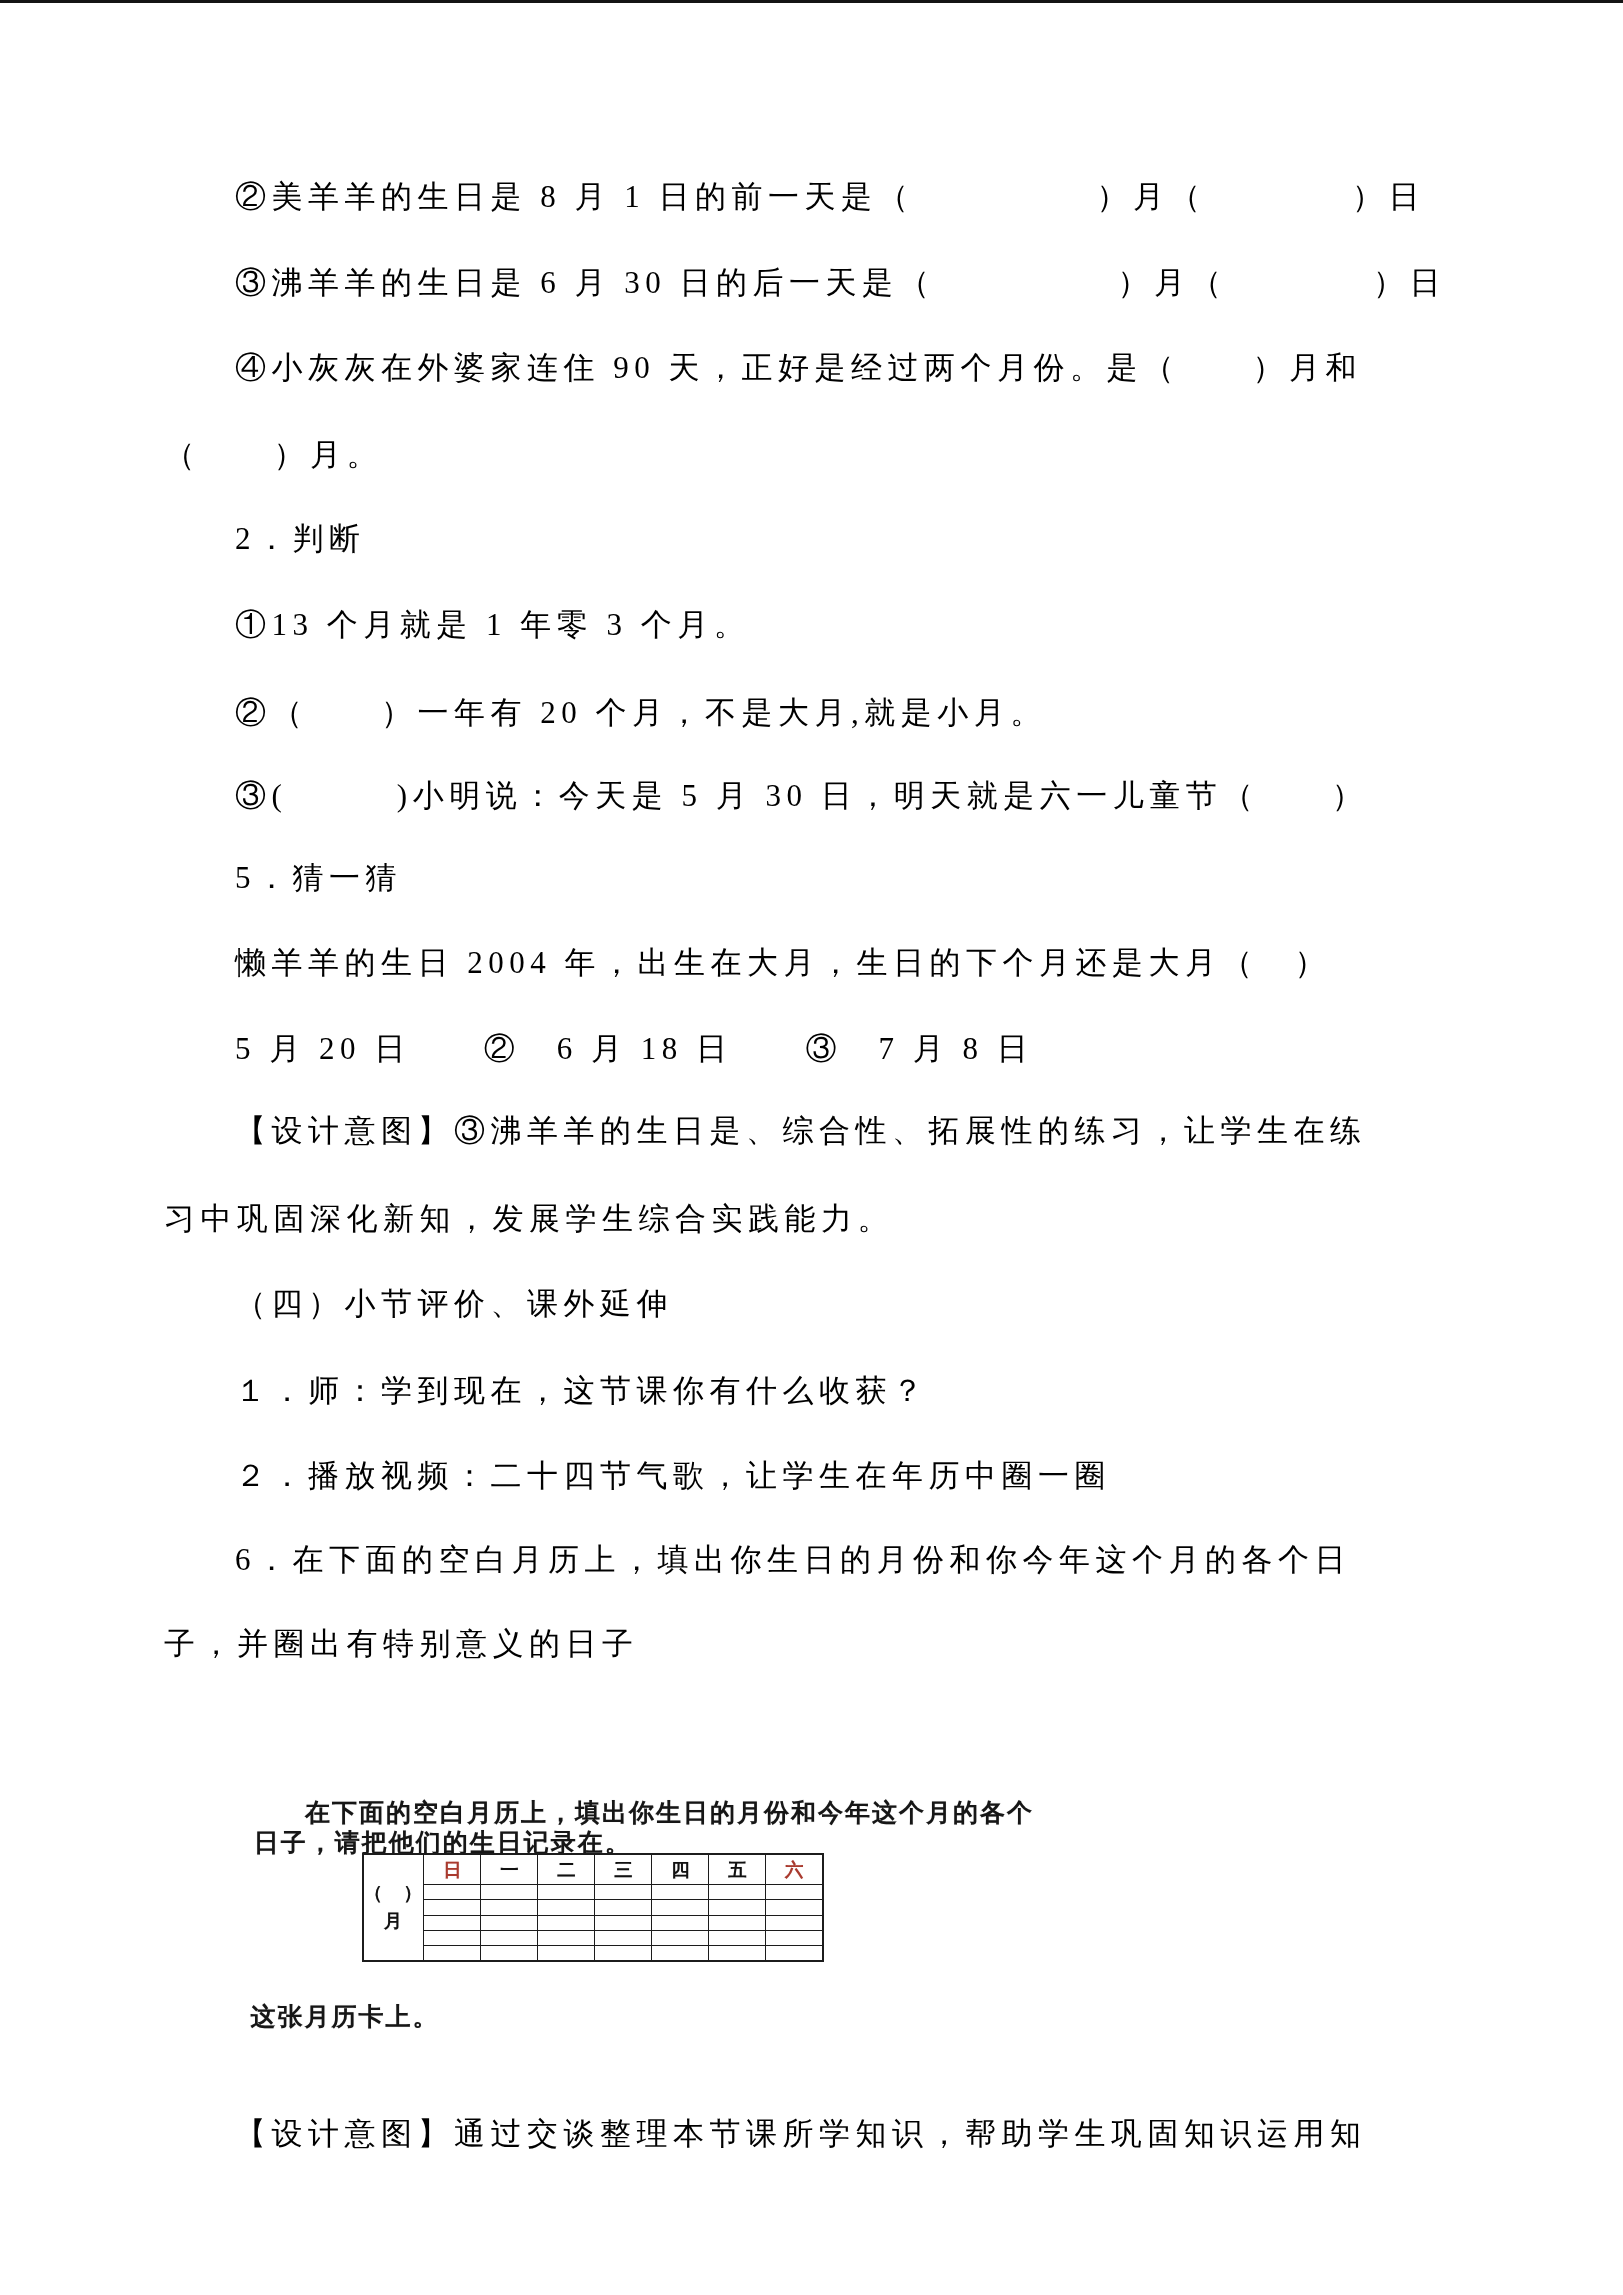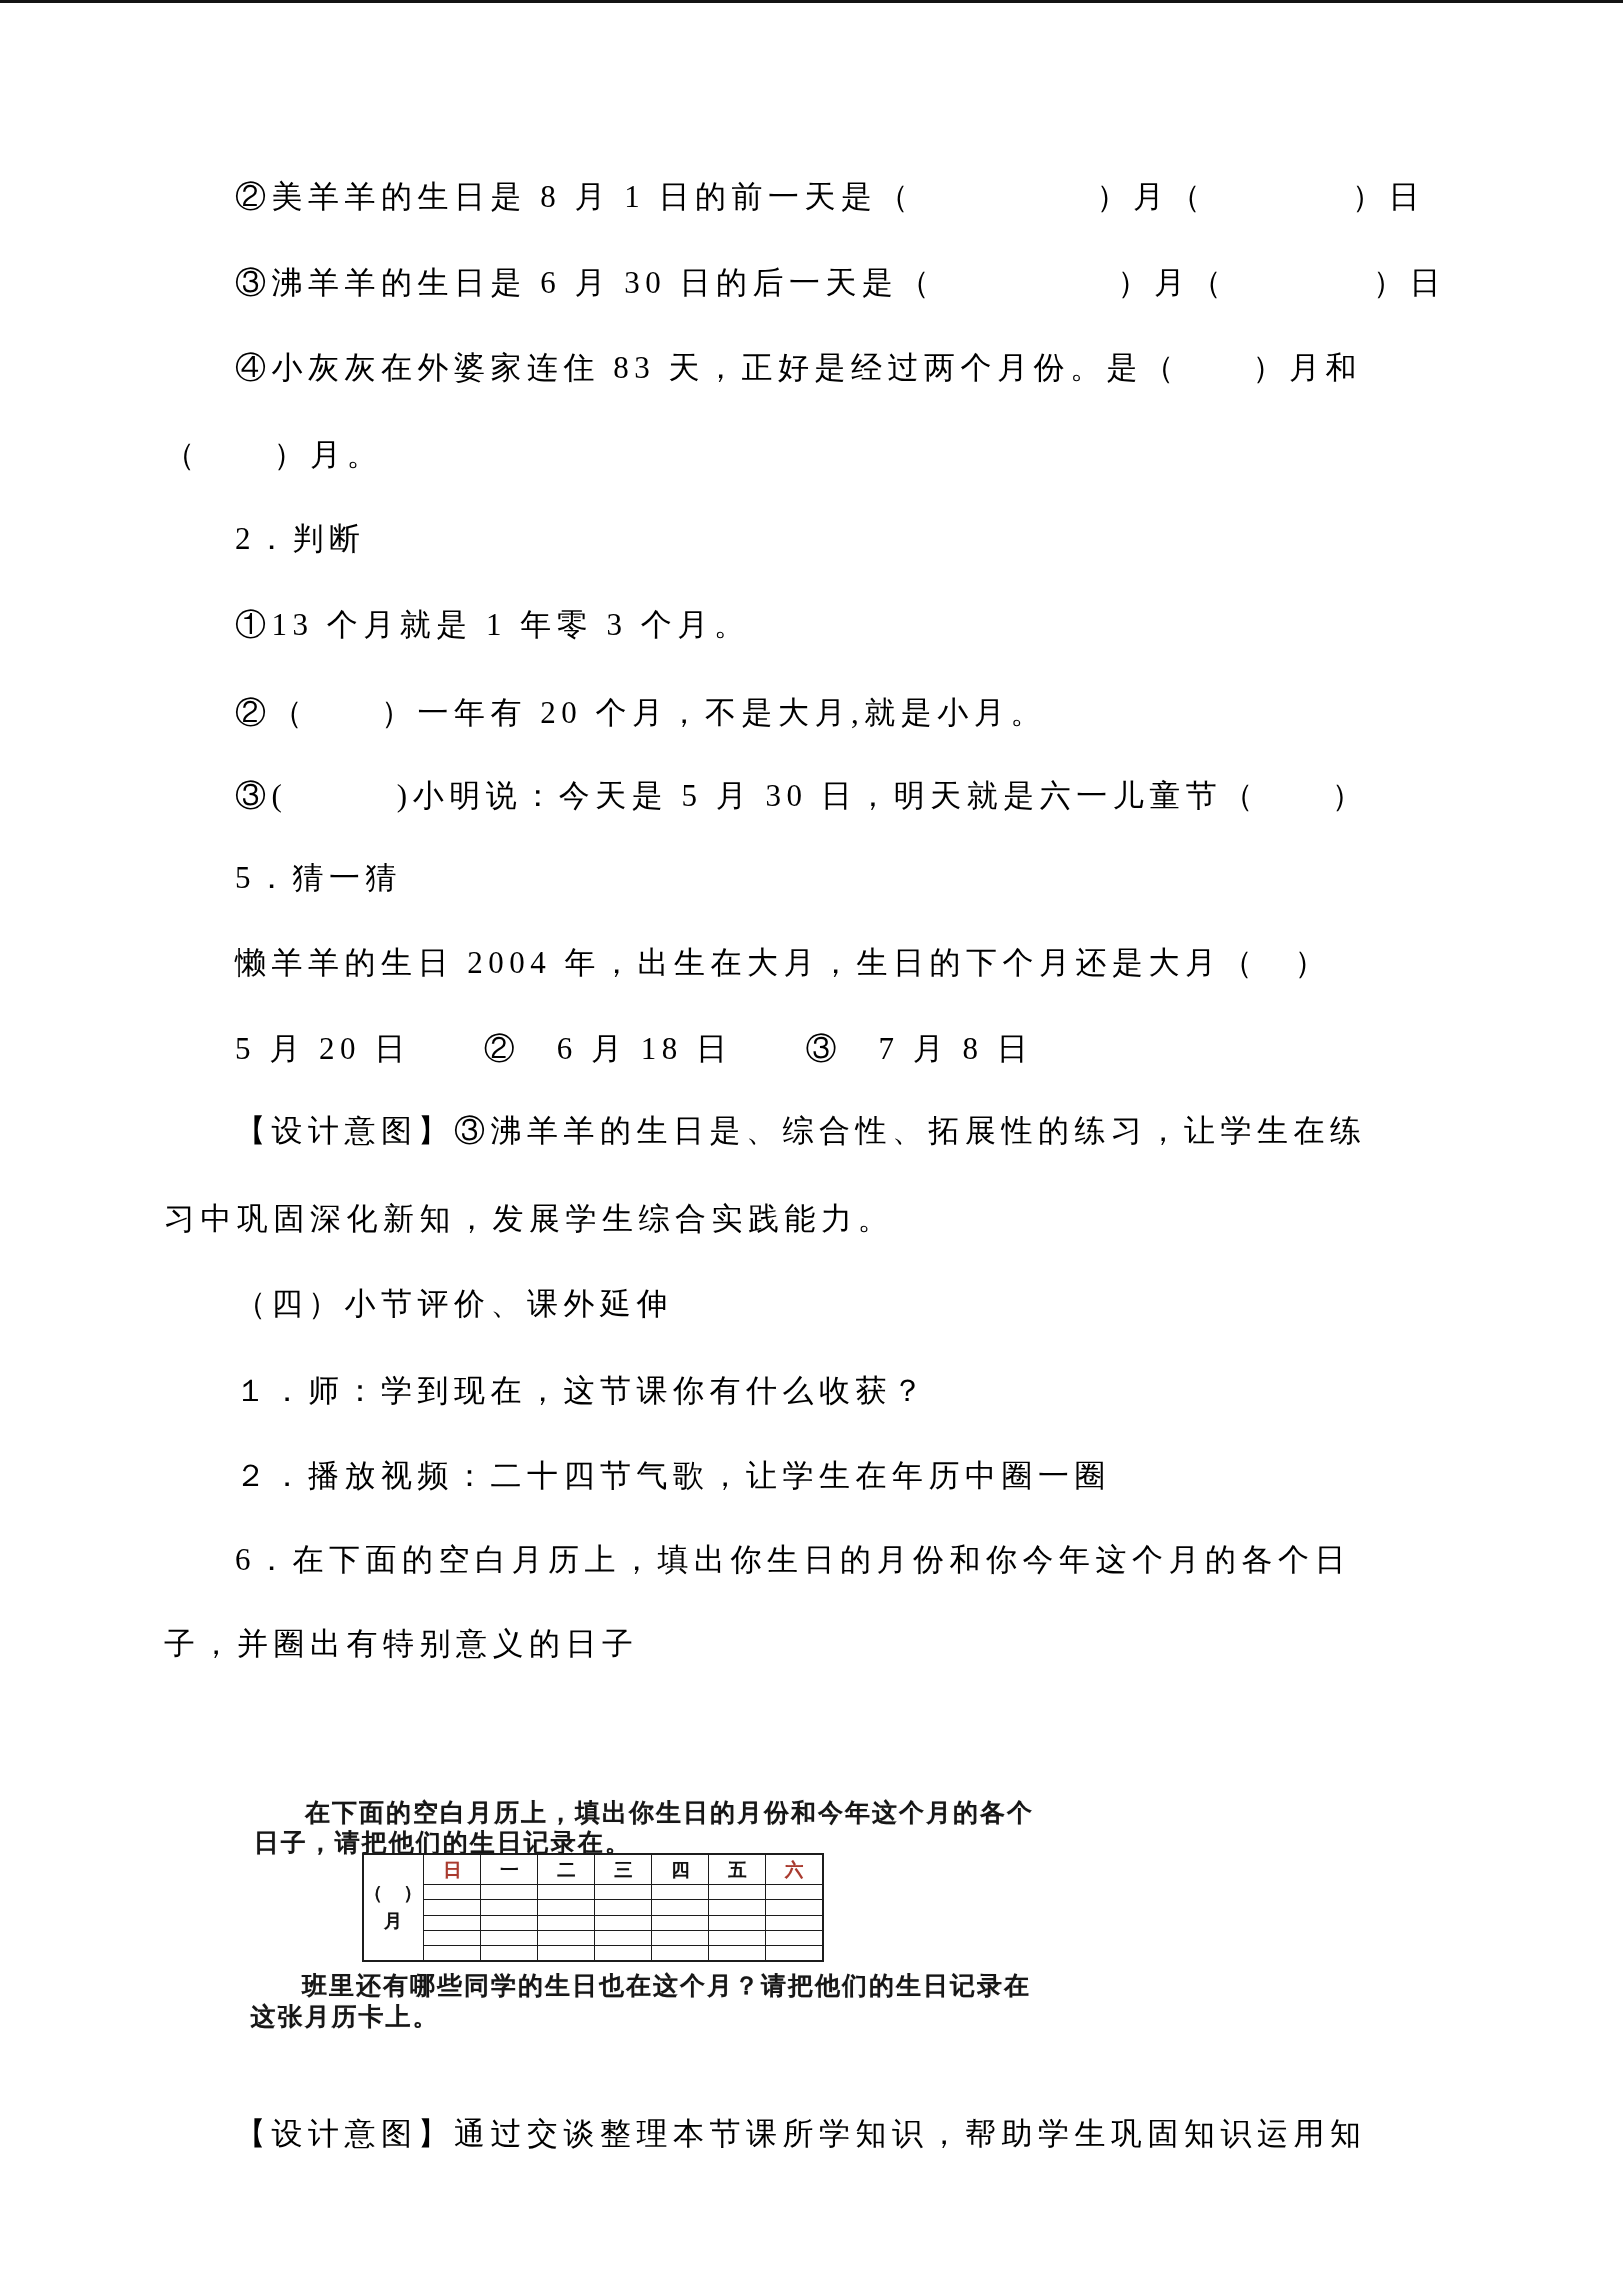--- a/index.html
+++ b/index.html
@@ -75,21 +75,21 @@
   }
   td.monthcell div { line-height: 1.5; }
 </style>
 </head>
 <body>
 
 <div class="top-edge"></div>
 
 <div class="dline" style="left:235px; top:179px">②美羊羊的生日是 8 月 1 日的前一天是（　　　　　）月（　　　　）日</div>
 <div class="dline" style="left:235px; top:265px">③沸羊羊的生日是 6 月 30 日的后一天是（　　　　　）月（　　　　）日</div>
-<div class="dline" style="left:235px; top:350px">④小灰灰在外婆家连住 83 天，正好是经过两个月份。是（　　）月和</div>
+<div class="dline" style="left:235px; top:350px">④小灰灰在外婆家连住 90 天，正好是经过两个月份。是（　　）月和</div>
 <div class="dline" style="left:164px; top:437px">（　　）月。</div>
 <div class="dline" style="left:235px; top:521px">2．判断</div>
 <div class="dline" style="left:235px; top:607px">①13 个月就是 1 年零 3 个月。</div>
 <div class="dline" style="left:235px; top:695px">②（　　）一年有 20 个月，不是大月,就是小月。</div>
 <div class="dline" style="left:235px; top:778px">③(　　　)小明说：今天是 5 月 30 日，明天就是六一儿童节（　　）</div>
 <div class="dline" style="left:235px; top:860px">5．猜一猜</div>
 <div class="dline" style="left:235px; top:945px">懒羊羊的生日 2004 年，出生在大月，生日的下个月还是大月（　）</div>
 <div class="dline" style="left:235px; top:1031px">5 月 20 日　　②　6 月 18 日　　③　7 月 8 日</div>
 <div class="dline" style="left:235px; top:1113px">【设计意图】③沸羊羊的生日是、综合性、拓展性的练习，让学生在练</div>
 <div class="dline" style="left:164px; top:1201px">习中巩固深化新知，发展学生综合实践能力。</div>
@@ -170,16 +170,15 @@
           <td></td>
           <td></td>
           <td></td>
           <td></td>
           <td></td>
           <td></td>
       </tr>
     </tbody>
   </table>
 
-  <div class="sline" style="left:55px; top:183px">班里还有哪些同学的生日也在这个月？请把他们的生日记录在</div>
   <div class="sline" style="left:3.4px; top:214px">这张月历卡上。</div>
 </div>
 
 
 </body></html>

